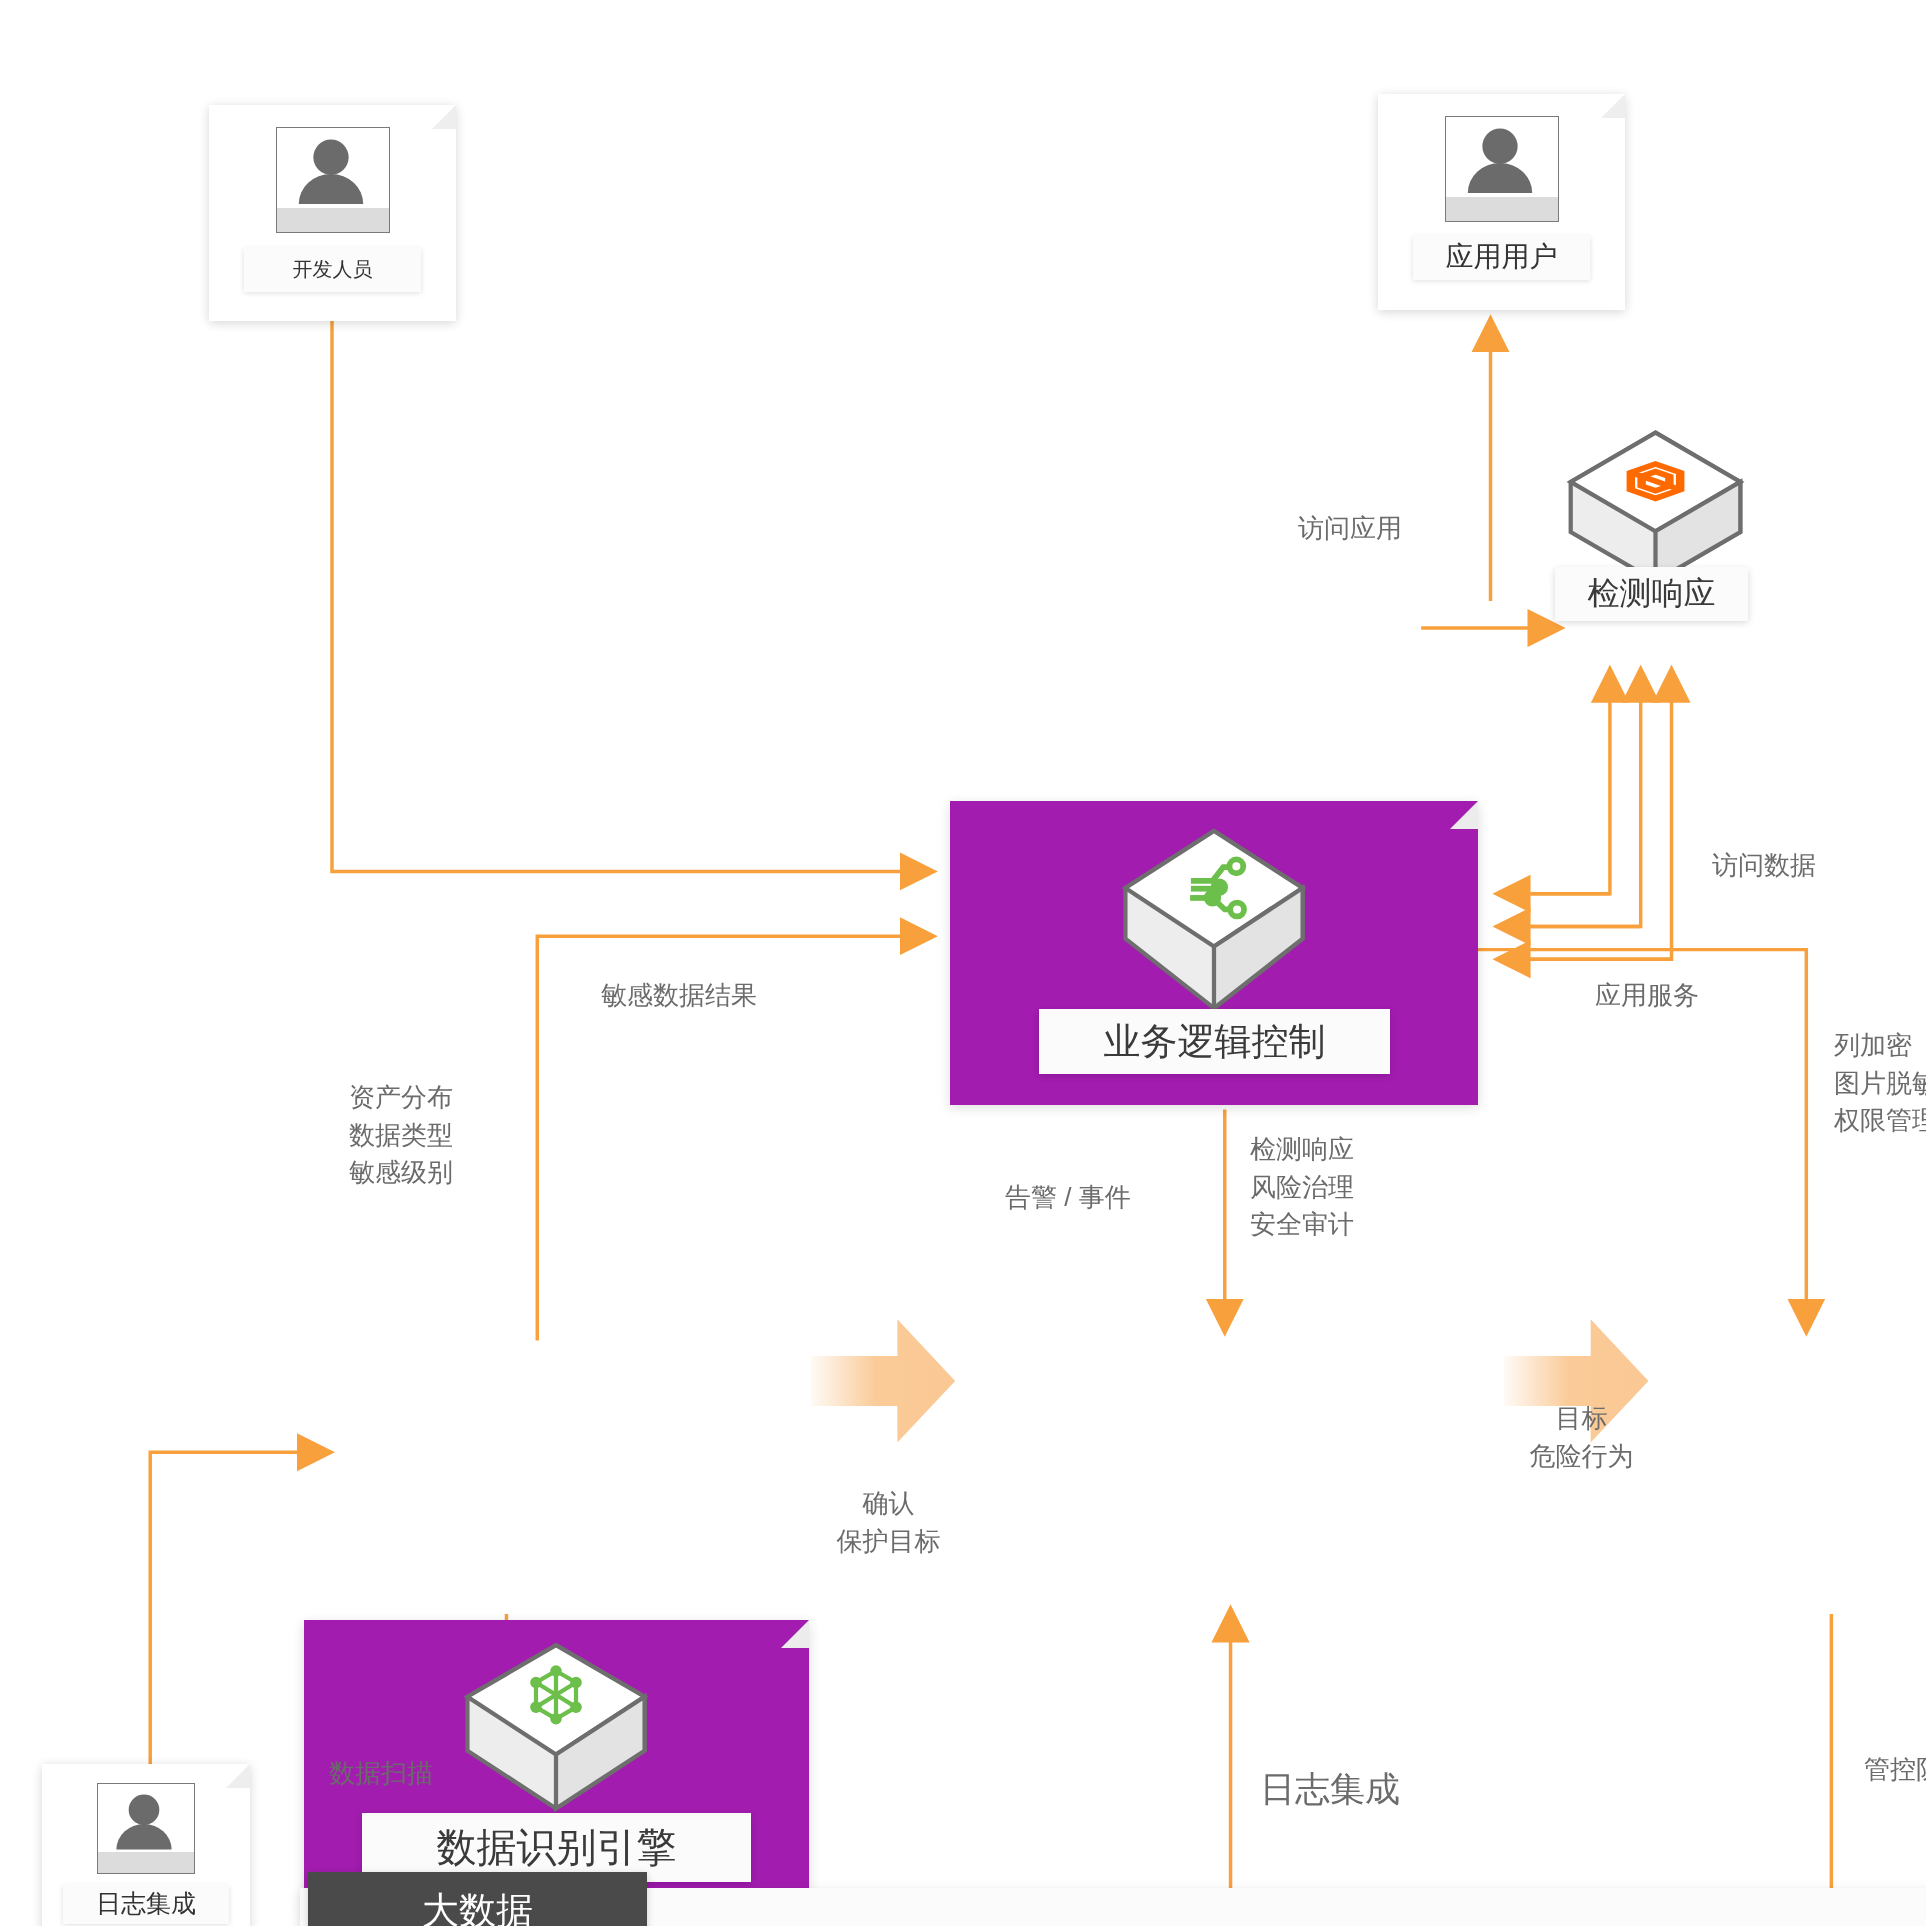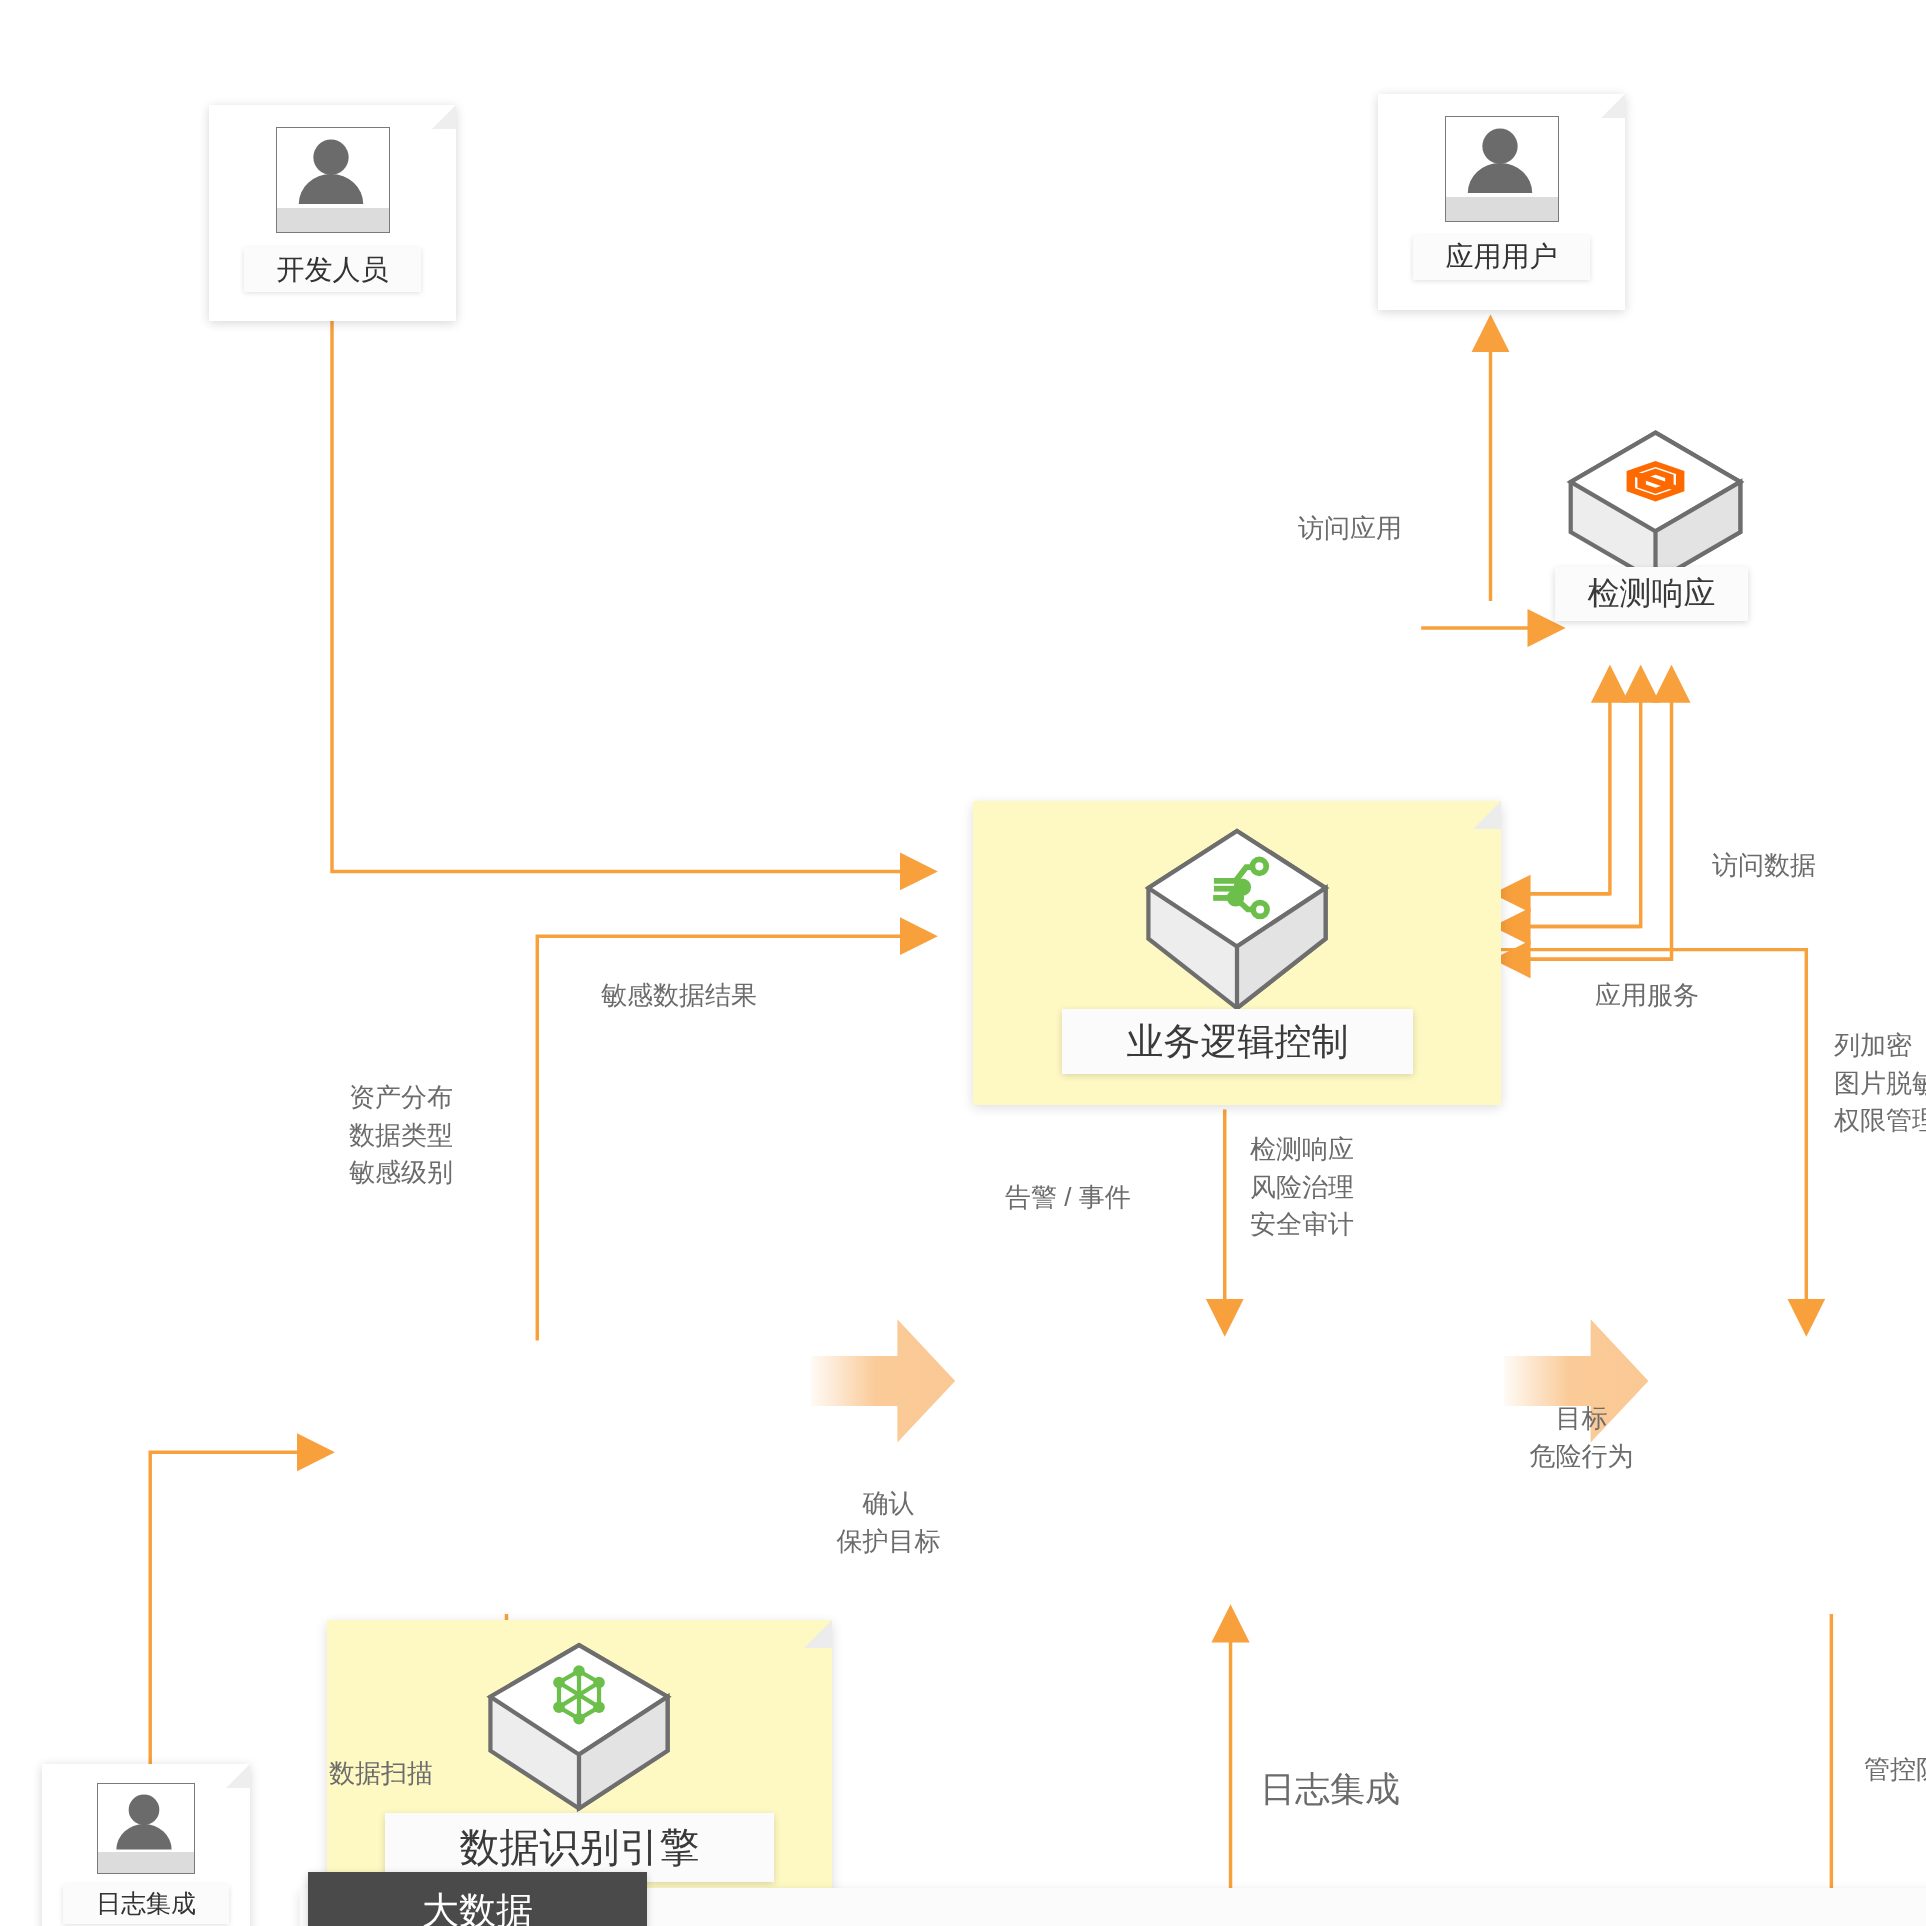--- a/index.html
+++ b/index.html
@@ -27,23 +27,22 @@
   .photo-frame .shoulder-band{position:absolute;left:0;right:0;bottom:0;background:#dcdcdc;}
   .photo-frame svg{display:block;}
   .person-label{
     background:#fbfbfb;box-shadow:0 1.5px 5.4px rgba(0,0,0,.13);
     color:#333333;text-align:center;white-space:nowrap;
     display:flex;align-items:center;justify-content:center;
   }
 
   
   .node-card{
-    background:#fef9c3;box-shadow:0 3.1px 11.6px rgba(0,0,0,.14);
+    background:#a21caf;box-shadow:0 3.1px 11.6px rgba(0,0,0,.14);
     position:relative;
-    margin-left:23px;
   }
   .node-card .fold{
     position:absolute;top:0;right:0;width:0;height:0;
     border-left:28.5px solid transparent;border-bottom:28.5px solid #ececec;
   }
   .node-label{
     position:absolute;background:#fbfbfb;box-shadow:0 1.9px 7px rgba(0,0,0,.16);
     color:#3a3a3a;display:flex;align-items:center;justify-content:center;
     white-space:nowrap;
   }
@@ -136,21 +135,21 @@
 
   <div class="abs person-card" style="left:209px;top:105px;width:247px;height:216px;">
     <div class="fold"></div>
     <div class="photo-frame" style="width:112px;height:104px;margin-top:22.3px;">
       <div class="shoulder-band" style="height:24px;"></div>
       <svg width="108" height="99" viewBox="0 0 280 258">
         <circle cx="140" cy="76" r="46" fill="#6b6b6b"></circle>
         <path d="M56,198 a84,78 0 0 1 168,0 z" fill="#6b6b6b"></path>
       </svg>
     </div>
-    <div class="person-label" style="width:177px;height:45px;margin-top:14px;font-size:28px;">开发人员</div>
+    <div class="person-label" style="width:177px;height:45px;margin-top:14px;font-size:20px;">开发人员</div>
   </div>
 
   <div class="abs person-card" style="left:1378px;top:94px;width:247px;height:216px;">
     <div class="fold"></div>
     <div class="photo-frame" style="width:112px;height:104px;margin-top:21.6px;">
       <div class="shoulder-band" style="height:24px;"></div>
       <svg width="108" height="99" viewBox="0 0 280 258">
         <circle cx="140" cy="76" r="46" fill="#6b6b6b"></circle>
         <path d="M56,198 a84,78 0 0 1 168,0 z" fill="#6b6b6b"></path>
       </svg>

